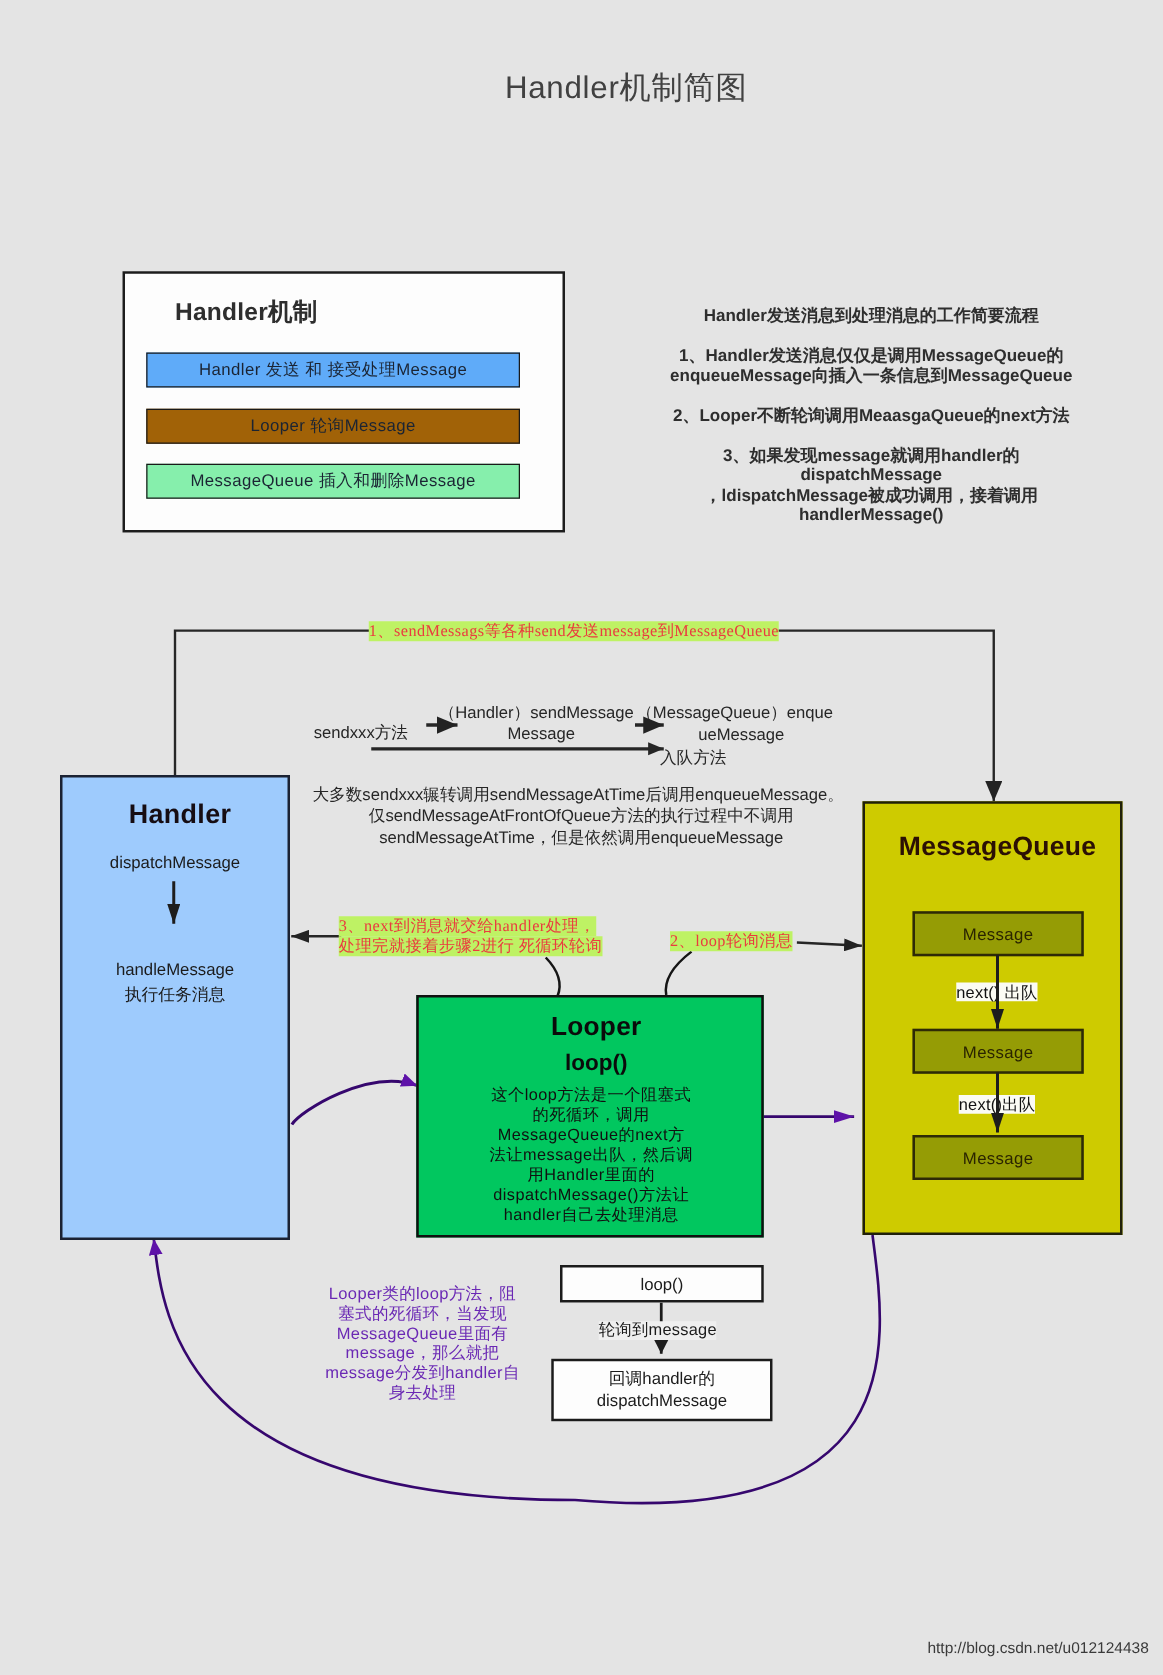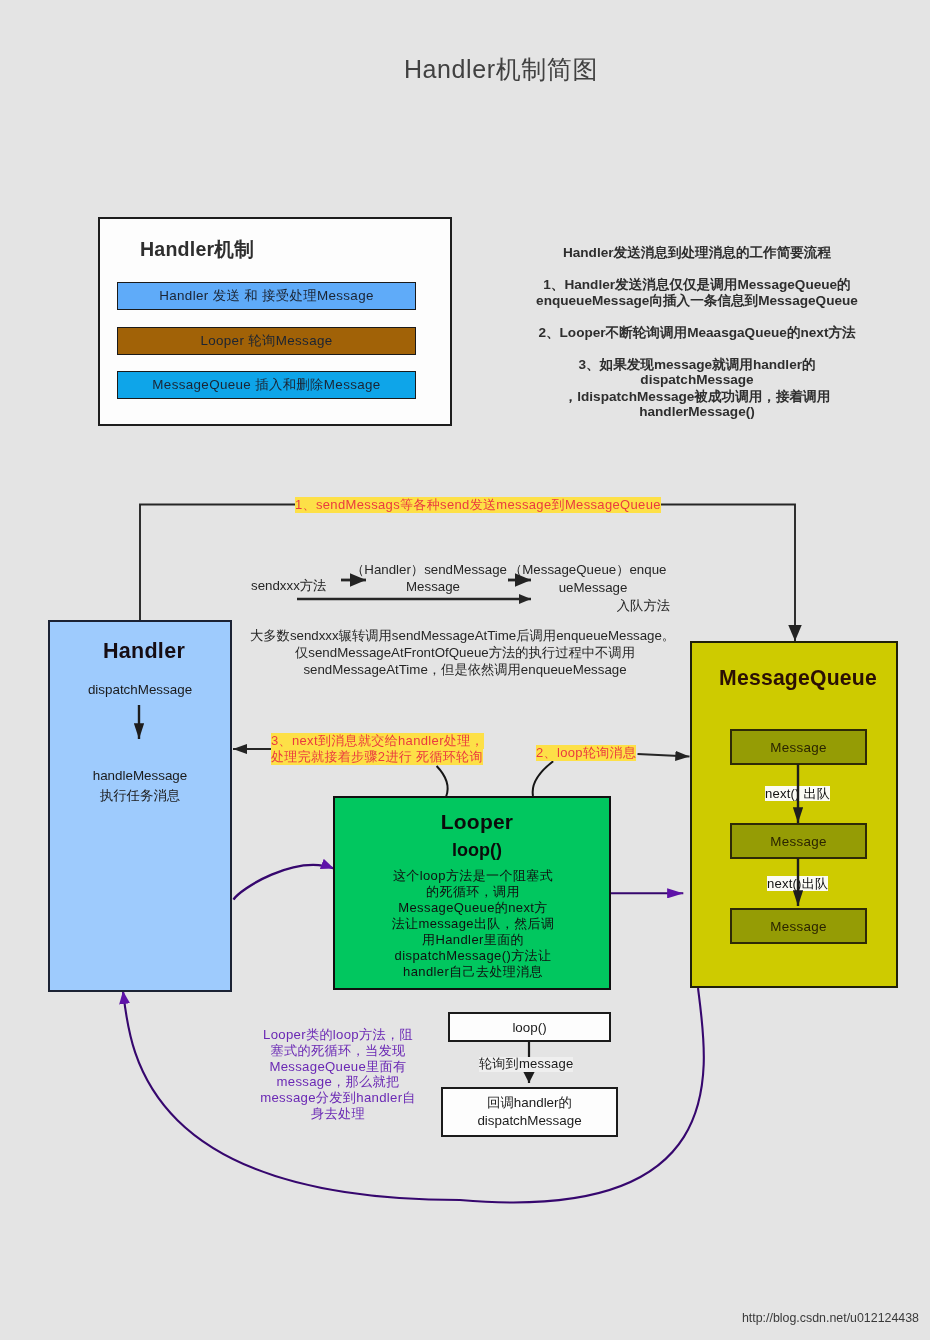--- a/index.html
+++ b/index.html
@@ -50,22 +50,22 @@
           border:2.2px solid #20200a;}
   #mq-title{left:694px;top:666px;width:208px;text-align:center;font-size:21.2px;
             font-weight:bold;color:#2b1004;letter-spacing:0.2px;}
   .mq-item{left:730px;width:137px;height:36px;background:#959c05;border:2.2px solid #2e2a06;
            display:flex;align-items:center;justify-content:center;font-size:13.4px;
            color:#2a2400;letter-spacing:0.3px;}
   .mq-arrow-label{background:#fbfbf4;font-size:13.1px;color:#111;white-space:nowrap;
                   letter-spacing:0.2px;line-height:15.4px;}
 
   
-  .red{color:#ea3b3f;font-size:13px;background:#fde047;white-space:nowrap;letter-spacing:0.35px;
-       line-height:16.3px;}
+  .red{color:#ea3b3f;font-size:13px;background:#bef264;white-space:nowrap;letter-spacing:0.35px;
+       line-height:16.3px;font-family:Liberation Serif, serif;}
   .dark{color:#262626;font-size:13.3px;white-space:nowrap;letter-spacing:0px;}
   .purple-note{color:#6a28b4;font-size:13.2px;line-height:15.8px;text-align:center;
                letter-spacing:0.3px;}
 
   .plain-box{border:2.2px solid #1b1b1b;background:#fdfdfd;display:flex;align-items:center;
              justify-content:center;flex-direction:column;font-size:13.4px;color:#1b1b1b;
              letter-spacing:0px;}
 
   #footer{right:11px;top:1311px;font-size:12.4px;color:#3a3a3a;}
 </style>
@@ -120,38 +120,38 @@
 
     <path d="M698,988 C708,1068 736,1224 460,1200 C140,1200 130,1048 123,991" fill="none" stroke="#36076e" stroke-width="2.1" marker-end="url(#arrPurpleB)"></path>
 
     <path d="M529,1042 L529,1083" fill="none" stroke="#1b1b1b" stroke-width="2.2" marker-end="url(#arrDownSmB)"></path>
   </svg>
 
   <div class="abs" id="legend-panel"></div>
   <div class="abs" id="legend-heading">Handler机制</div>
   <div class="abs legend-row" style="top:282px;background:#5fabf9">Handler 发送 和 接受处理Message</div>
   <div class="abs legend-row" style="top:327px;background:#a16207">Looper  轮询Message</div>
-  <div class="abs legend-row" style="top:371px;background:#0ea5e9">MessageQueue 插入和删除Message</div>
+  <div class="abs legend-row" style="top:371px;background:#86efac">MessageQueue 插入和删除Message</div>
 
   <div class="abs note" style="top:224px">Handler发送消息到处理消息的工作简要流程</div>
   <div class="abs note" style="top:256px">1、Handler发送消息仅仅是调用MessageQueue的</div>
   <div class="abs note" style="top:272px">enqueueMessage向插入一条信息到MessageQueue</div>
   <div class="abs note" style="top:304px">2、Looper不断轮询调用MeaasgaQueue的next方法</div>
   <div class="abs note" style="top:336px">3、如果发现message就调用handler的</div>
   <div class="abs note" style="top:352px">dispatchMessage</div>
   <div class="abs note" style="top:368px">，ldispatchMessage被成功调用，接着调用</div>
   <div class="abs note" style="top:384px">handlerMessage()</div>
 
   <div class="abs red" style="left:295px;top:497px">1、sendMessags等各种send发送message到MessageQueue</div>
   <div class="abs dark" style="left:251px;top:577px">sendxxx方法</div>
   <div class="abs dark" style="left:351px;top:561px">（Handler）sendMessage</div>
   <div class="abs dark" style="left:357px;top:579px;width:152px;text-align:center">Message</div>
   <div class="abs dark" style="left:509px;top:561px">（MessageQueue）enque</div>
   <div class="abs dark" style="left:516px;top:580px;width:154px;text-align:center">ueMessage</div>
-  <div class="abs dark" style="left:516px;top:597px;width:154px;text-align:right">入队方法</div>
+  <div class="abs dark" style="left:528px;top:597px;width:154px;text-align:left">入队方法</div>
   <div class="abs dark" style="left:250px;top:627px">大多数sendxxx辗转调用sendMessageAtTime后调用enqueueMessage。</div>
   <div class="abs dark" style="left:250px;top:644px;width:430px;text-align:center">仅sendMessageAtFrontOfQueue方法的执行过程中不调用</div>
   <div class="abs dark" style="left:250px;top:661px;width:430px;text-align:center">sendMessageAtTime，但是依然调用enqueueMessage</div>
 
   <div class="abs red" style="left:271px;top:733px">3、next到消息就交给handler处理，</div>
   <div class="abs red" style="left:271px;top:749px">处理完就接着步骤2进行 死循环轮询</div>
   <div class="abs red" style="left:536px;top:745px">2、loop轮询消息</div>
 
   <div class="abs" id="handler-box"></div>
   <div class="abs" id="handler-title">Handler</div>

